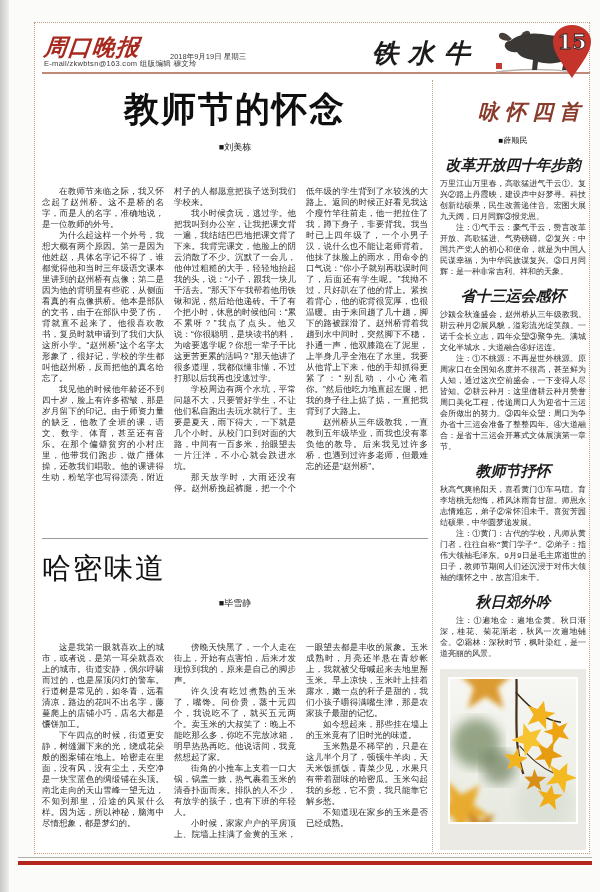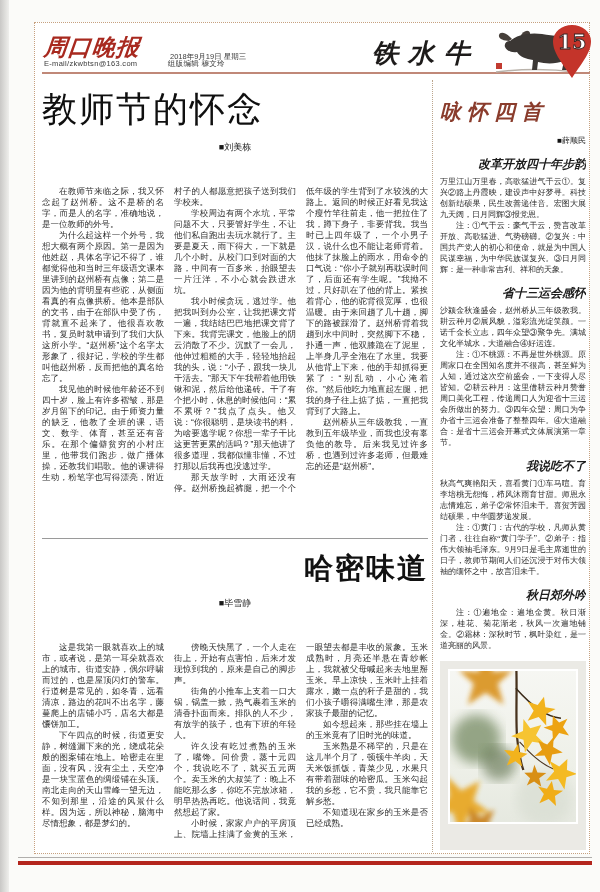--- a/index.html
+++ b/index.html
@@ -16,52 +16,52 @@
   
   .header{position:absolute;left:42px;top:30px;width:548px;height:42px;
     border-bottom:2px solid #c08878;}
   .masthead{position:absolute;left:2px;top:2px;
     font-family:"DejaVu Serif","Liberation Serif",serif;
     font-weight:bold;font-style:italic;font-size:23px;letter-spacing:1px;
     color:#a8291f;transform:skewX(-6deg);}
   .header-date{position:absolute;left:128px;top:14px;font-size:7.5px;color:#3a3a3a;margin-top:8px;}
   .header-meta{position:absolute;left:2px;top:29px;font-size:7.5px;color:#3a3a3a;
     letter-spacing:.3px;}
-  .header-meta .editor{margin-left:28px;}
+  .header-meta .editor{}
   .section-title{position:absolute;left:330px;top:6px;
     font-family:Liberation Serif, serif;
     font-weight:bold;font-style:italic;font-size:26px;letter-spacing:10px;color:#1d1b1a;}
   .bull{position:absolute;left:448px;top:-4px;width:92px;height:50px;}
   .page-pin{position:absolute;right:-4px;top:-8px;width:44px;height:58px;}
   
   .main{position:absolute;left:42px;top:80px;width:386px;height:778px;overflow:hidden;}
   .v-sep{position:absolute;left:432px;top:80px;bottom:40px;border-left:1px dotted #bca68d;}
-  .a-title{margin:6px 0 2px;text-align:left;font-size:35px;font-weight:400;
+  .a-title{margin:6px 0 2px;text-align:center;font-size:35px;font-weight:700;
     font-family:"DejaVu Serif","Liberation Serif",serif;color:#0f0f0f;letter-spacing:2px;}
-  .a2-title{margin:10px 0 0;text-align:right;font-size:29px;font-weight:700;
+  .a2-title{margin:10px 0 0;text-align:left;font-size:29px;font-weight:400;
     font-family:"Liberation Sans","DejaVu Sans",sans-serif;color:#111;letter-spacing:2px;}
   .byline{margin-top:8px;text-align:center;font-size:9px;color:#1a1a1a;}
   .cols3{margin-top:32px;column-count:3;column-gap:10px;
     font-size:8.5px;line-height:11px;text-align:justify;color:#2e2e2e;overflow:hidden;}
   .cols3 p{margin:0;text-indent:2em;}
   #a1-text{height:344px;}
   #a2-text{height:238px;}
   .article-divider{margin:8px 0 0;border:none;border-top:1px solid #9a9a9a;height:0;}
   
   .sidebar{position:absolute;left:440px;top:84px;width:146px;height:766px;
     display:flex;flex-direction:column;overflow:hidden;}
-  .sb-title{margin:14px 0 0;text-align:left;font-size:21px;letter-spacing:6px;
+  .sb-title{margin:14px 0 0;text-align:right;font-size:21px;letter-spacing:6px;
     font-family:"DejaVu Serif","Liberation Serif",serif;
     font-weight:bold;font-style:italic;color:#8a3c2c;}
-  .sb-byline{margin-top:9px;text-align:right;font-size:8px;color:#111;}
+  .sb-byline{margin-top:9px;text-align:center;font-size:8px;color:#111;}
   .poem{margin-top:2px;}
-  .poem-title{margin:8px 0 3px;text-align:right;font-size:12px;font-weight:bold;
+  .poem-title{margin:8px 0 3px;text-align:center;font-size:15px;font-weight:bold;
     font-style:italic;font-family:"DejaVu Serif","Liberation Serif",serif;color:#1c1c1c;}
   .poem-body,.poem-note{margin:0;font-size:8px;line-height:11px;text-align:justify;
-    font-family:Liberation Serif, serif;color:#2c2c2c;}
+    font-family:Liberation Mono, monospace;color:#2c2c2c;}
   .poem-note{text-indent:2em;}
   .photo-frame{margin-top:10px;flex:1;min-height:110px;
     background:#ebeae5;padding:8px 8px 26px 8px;box-sizing:border-box;}
   .photo{width:100%;height:100%;background:#fff;padding:2px;box-sizing:border-box;}
   .photo svg{display:block;width:100%;height:100%;}
   
   .bottom-rule-gray{position:absolute;left:18px;right:8px;top:857px;height:1px;background:#b0aeac;}
   .bottom-rule-red{position:absolute;left:18px;right:8px;top:861px;height:4px;background:#b3251d;}
 </style>
 </head>
@@ -96,38 +96,38 @@
 
 <div class="main">
 
   <section>
     <h1 class="a-title">教师节的怀念</h1>
     <div class="byline">■刘美栋</div>
     <div class="cols3" id="a1-text">
       <p>在教师节来临之际，我又怀念起了赵州桥。这不是桥的名字，而是人的名字，准确地说，是一位教师的外号。</p>
       <p>为什么起这样一个外号，我想大概有两个原因。第一是因为他姓赵，具体名字记不得了，谁都觉得他和当时三年级语文课本里讲到的赵州桥有点像；第二是因为他的背明显有些驼，从侧面看真的有点像拱桥。他本是部队的文书，由于在部队中受了伤，背就直不起来了。他很喜欢教书，复员时就申请到了我们大队这所小学。“赵州桥”这个名字太形象了，很好记，学校的学生都叫他赵州桥，反而把他的真名给忘了。</p>
       <p>我见他的时候他年龄还不到四十岁，脸上有许多褶皱，那是岁月留下的印记。由于师资力量的缺乏，他教了全班的课，语文、数学、体育，甚至还有音乐。在那个偏僻贫穷的小村庄里，他带我们跑步，做广播体操，还教我们唱歌。他的课讲得生动，粉笔字也写得漂亮，附近村子的人都愿意把孩子送到我们学校来。</p>
+      <p>我小时候贪玩，逃过学。他把我叫到办公室，让我把课文背一遍，我结结巴巴地把课文背了下来。我背完课文，他脸上的阴云消散了不少。沉默了一会儿，他伸过粗糙的大手，轻轻地抬起我的头，说：“小子，跟我一块儿干活去。”那天下午我帮着他用铁锹和泥，然后给他递砖。干了有个把小时，休息的时候他问：“累不累呀？”我点了点头。他又说：“你很聪明，是块读书的料，为啥要逃学呢？你想一辈子干比这更苦更累的活吗？”那天他讲了很多道理，我都似懂非懂，不过打那以后我再也没逃过学。</p>
       <p>学校周边有两个水坑，平常问题不大，只要管好学生，不让他们私自跑出去玩水就行了。主要是夏天，雨下得大，一下就是几个小时。从校门口到对面的大路，中间有一百多米，抬眼望去一片汪洋，不小心就会跌进水坑。</p>
-      <p>我小时候贪玩，逃过学。他把我叫到办公室，让我把课文背一遍，我结结巴巴地把课文背了下来。我背完课文，他脸上的阴云消散了不少。沉默了一会儿，他伸过粗糙的大手，轻轻地抬起我的头，说：“小子，跟我一块儿干活去。”那天下午我帮着他用铁锹和泥，然后给他递砖。干了有个把小时，休息的时候他问：“累不累呀？”我点了点头。他又说：“你很聪明，是块读书的料，为啥要逃学呢？你想一辈子干比这更苦更累的活吗？”那天他讲了很多道理，我都似懂非懂，不过打那以后我再也没逃过学。</p>
       <p>那天放学时，大雨还没有停。赵州桥挽起裤腿，把一个个低年级的学生背到了水较浅的大路上。返回的时候正好看见我这个瘦竹竿往前走，他一把拉住了我，蹲下身子，非要背我。我当时已上四年级了，一个小男子汉，说什么也不能让老师背着。他抹了抹脸上的雨水，用命令的口气说：“你小子就别再耽误时间了，后面还有学生呢。”我拗不过，只好趴在了他的背上。紧挨着背心，他的驼背很宽厚，也很温暖。由于来回趟了几十趟，脚下的路被踩滑了。赵州桥背着我趟到水中间时，突然脚下不稳，扑通一声，他双膝跪在了泥里，上半身几乎全泡在了水里。我要从他背上下来，他的手却抓得更紧了：“别乱动，小心淹着你。”然后他吃力地直起左腿，把我的身子往上掂了掂，一直把我背到了大路上。</p>
       <p>赵州桥从三年级教我，一直教到五年级毕业，而我也没有辜负他的教导。后来我见过许多桥，也遇到过许多老师，但最难忘的还是“赵州桥”。</p>
     </div>
   </section>
 
   <hr class="article-divider">
 
   <section>
     <h2 class="a2-title">哈密味道</h2>
     <div class="byline">■毕雪静</div>
     <div class="cols3" id="a2-text">
       <p>这是我第一眼就喜欢上的城市，或者说，是第一耳朵就喜欢上的城市。街道安静，偶尔呼啸而过的，也是屋顶闪灯的警车。行道树是常见的，如冬青，远看清凉，路边的花叫不出名字，藤蔓爬上的店铺小巧，店名大都是馕饼加工。</p>
       <p>下午四点的时候，街道更安静，树缝漏下来的光，绕成花朵般的图案铺在地上。哈密走在里面，没有风，没有尘土，天空净是一块宝蓝色的绸缎铺在头顶。南北走向的天山雪峰一望无边，不知到那里，沿途的风景什么样。因为远，所以神秘，脑海中尽情想象，都是梦幻的。</p>
       <p>傍晚天快黑了，一个人走在街上，开始有点害怕，后来才发现惊到我的，原来是自己的脚步声。</p>
+      <p>许久没有吃过煮熟的玉米了，嘴馋。问价贵，蒸十元四个，我说吃不了，就买五元两个。卖玉米的大叔笑了：晚上不能吃那么多，你吃不完放冰箱，明早热热再吃。他说话间，我竟然想起了家。</p>
       <p>街角的小推车上支着一口大锅，锅盖一掀，热气裹着玉米的清香扑面而来。排队的人不少，有放学的孩子，也有下班的年轻人。</p>
-      <p>许久没有吃过煮熟的玉米了，嘴馋。问价贵，蒸十元四个，我说吃不了，就买五元两个。卖玉米的大叔笑了：晚上不能吃那么多，你吃不完放冰箱，明早热热再吃。他说话间，我竟然想起了家。</p>
       <p>小时候，家家户户的平房顶上、院墙上挂满了金黄的玉米，一眼望去都是丰收的景象。玉米成熟时，月亮还半悬在青纱帐上，我就被父母喊起来去地里掰玉米。早上凉快，玉米叶上挂着露水，嫩一点的秆子是甜的，我们小孩子嚼得满嘴生津，那是农家孩子最甜的记忆。</p>
       <p>如今想起来，那些挂在墙上的玉米竟有了旧时光的味道。</p>
       <p>玉米熟是不稀罕的，只是在这儿半个月了，顿顿牛羊肉，天天米饭抓饭，青菜少见，水果只有带着甜味的哈密瓜。玉米勾起我的乡愁，它不贵，我只能靠它解乡愁。</p>
       <p>不知道现在家乡的玉米是否已经成熟。</p>
     </div>
   </section>
 </div>
 
 <div class="v-sep"></div>
 
@@ -141,21 +141,21 @@
     <p class="poem-note">注：①气干云：豪气干云，赞言改革开放、高歌猛进、气势磅礴。②复兴：中国共产党人的初心和使命，就是为中国人民谋幸福，为中华民族谋复兴。③日月同辉：是一种非常吉利、祥和的天象。</p>
   </div>
 
   <div class="poem">
     <h3 class="poem-title">省十三运会感怀</h3>
     <p class="poem-body">沙颍金秋逢盛会，赵州桥从三年级教我。耕云种月②展风貌，溢彩流光绽笑颜。一诺千金长立志，四年众望③聚争先。满城文化半城水，大道融合④好运连。</p>
     <p class="poem-note">注：①不桃源：不再是世外桃源。原周家口在全国知名度并不很高，甚至鲜为人知，通过这次空前盛会，一下变得人尽皆知。②耕云种月：这里借耕云种月赞誉周口美化工程，传递周口人为迎省十三运会所做出的努力。③四年众望：周口为争办省十三运会准备了整整四年。④大道融合：是省十三运会开幕式文体展演第一章节。</p>
   </div>
 
   <div class="poem">
-    <h3 class="poem-title">我说吃不了</h3>
+    <h3 class="poem-title">教师节抒怀</h3>
     <p class="poem-body">秋高气爽艳阳天，喜看黄门①车马喧。育李培桃无怨悔，栉风沐雨育甘甜。师恩永志情难忘，弟子②常怀泪未干。喜贺芳园结硕果，中华圆梦递发展。</p>
     <p class="poem-note">注：①黄门：古代的学校，凡师从黄门者，往往自称“黄门学子”。②弟子：指伟大领袖毛泽东。9月9日是毛主席逝世的日子，教师节期间人们还沉浸于对伟大领袖的缅怀之中，故言泪未干。</p>
   </div>
 
   <div class="poem">
     <h3 class="poem-title">秋日郊外吟</h3>
     <p class="poem-note">注：①遍地金：遍地金黄。秋日渐深，桂花、菊花渐老，秋风一次遍地铺金。②霜林：深秋时节，枫叶染红，是一道亮丽的风景。</p>
   </div>
 
   <div class="photo-frame">

